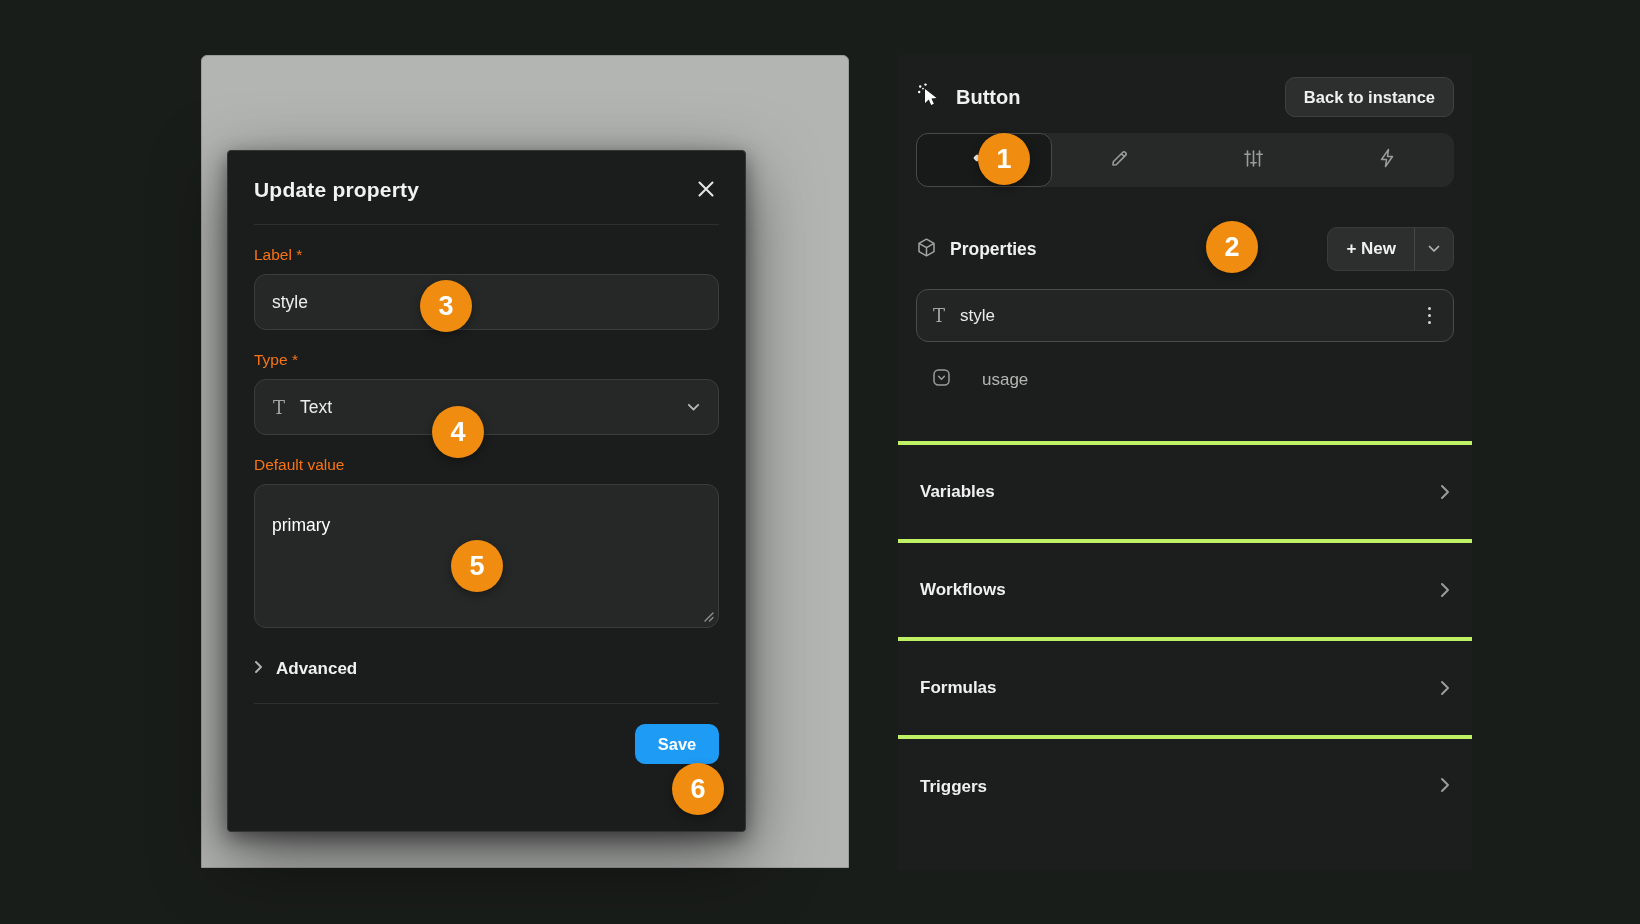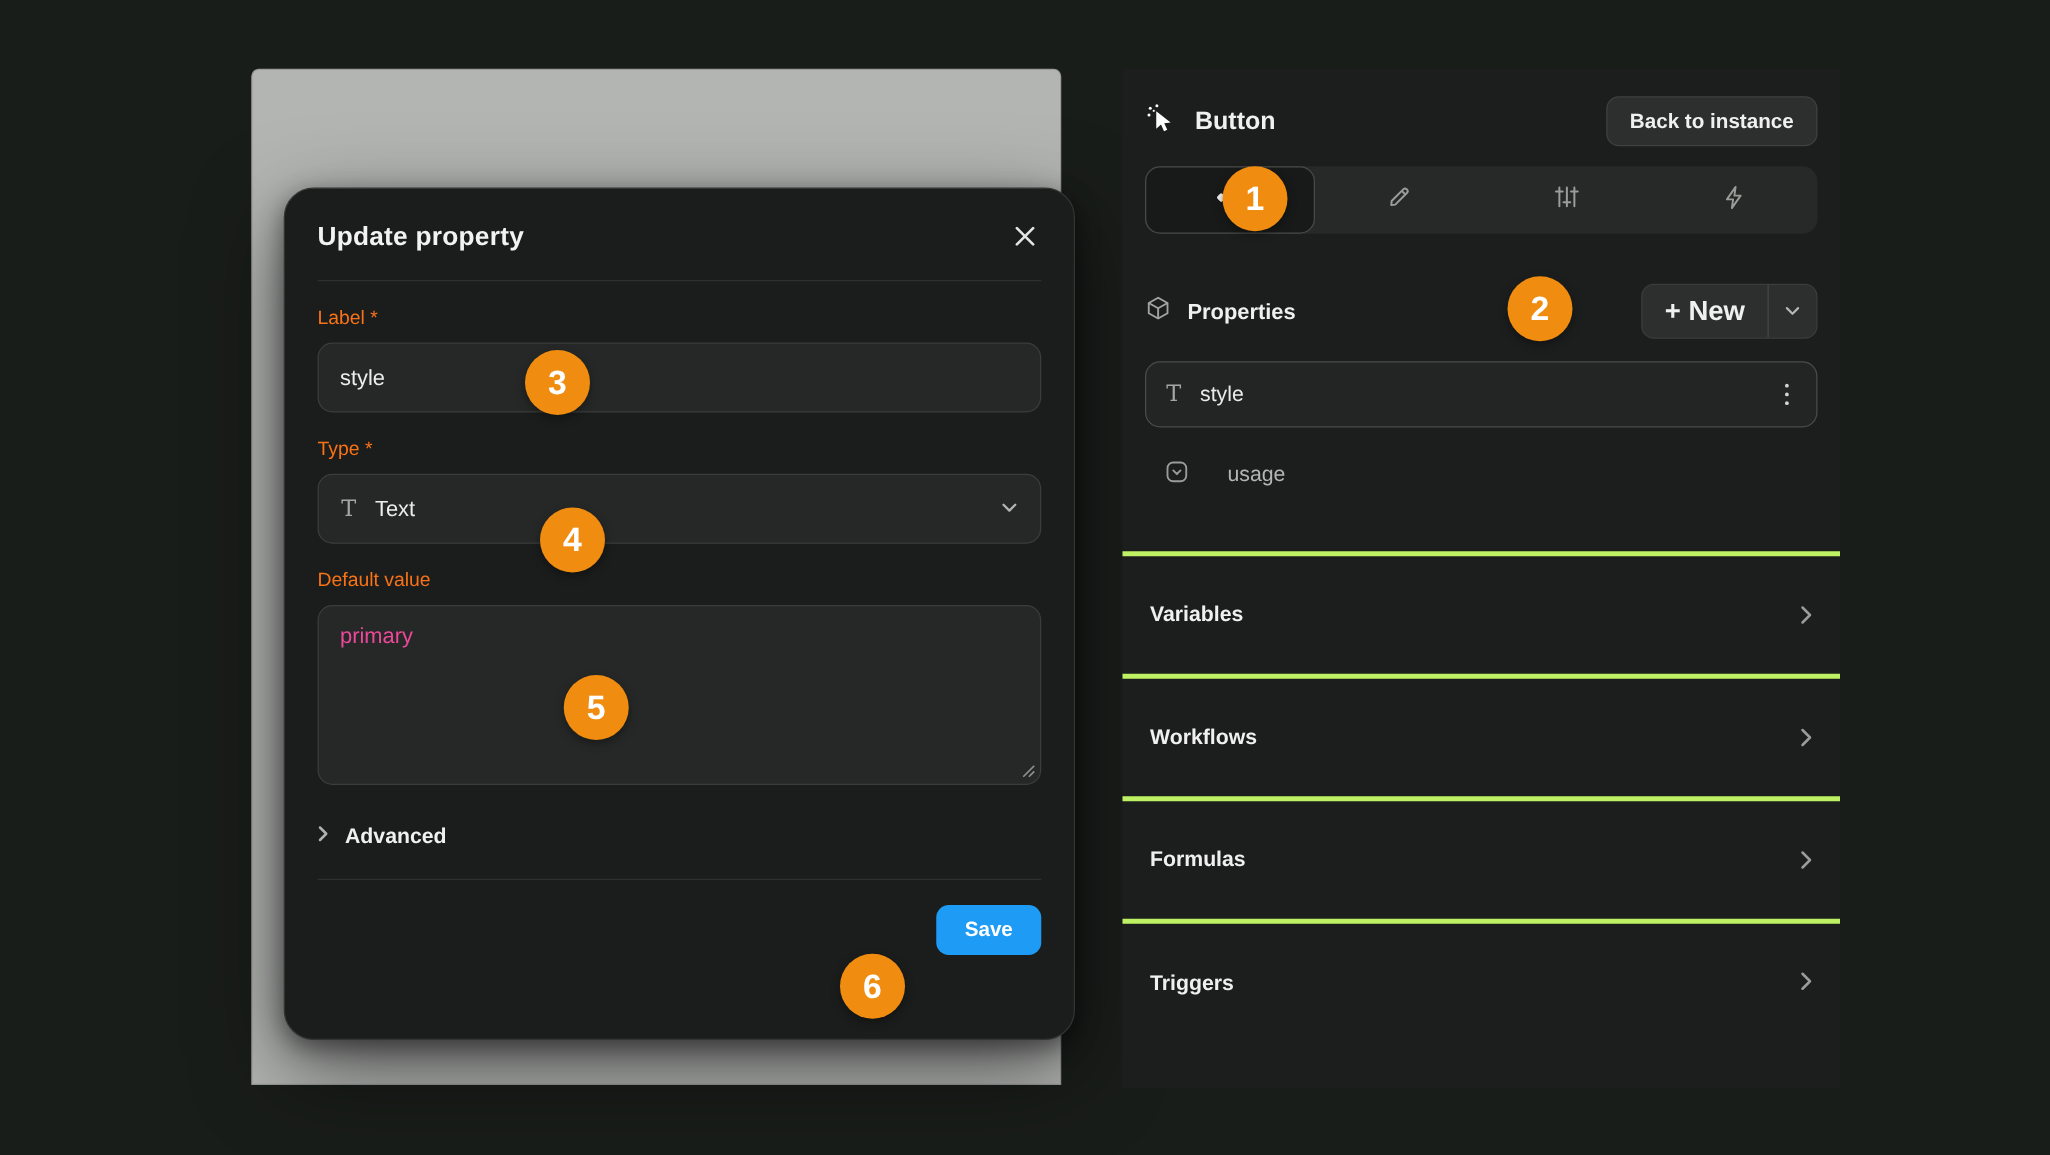--- a/index.html
+++ b/index.html
@@ -10,22 +10,22 @@
     font-family:"Liberation Sans", sans-serif;
     -webkit-font-smoothing:antialiased;
   }
   
   .canvas {
     position:absolute; left:201px; top:55px; width:648px; height:813px;
     background:#b3b5b3; border:1px solid #9a9c9a; border-radius:6px 6px 0 0;
   }
   
   .modal {
-    position:absolute; left:227px; top:150px; width:633px; height:682px;
-    background:#1b1d1c; border:1px solid #333533; border-radius:24px;
+    position:absolute; left:227px; top:150px; width:519px; height:682px;
+    background:#1b1d1c; border:1px solid #333533; border-radius:4px;
     box-shadow:0 24px 70px rgba(0,0,0,.55), 0 6px 20px rgba(0,0,0,.45);
     padding:24px 26px 0 26px; color:#f2f2f2;
   }
   .modal-header { display:flex; align-items:center; justify-content:space-between; height:30px; }
   .modal-title { font-size:21px; font-weight:700; letter-spacing:.2px; }
   .icon-btn { background:none; border:none; cursor:pointer; display:flex; align-items:center; justify-content:center; padding:4px; }
   .modal-divider { height:1px; background:#2e302f; margin-top:19px; }
   .field-label { margin-top:21px; font-size:15.5px; color:#f97316; }
   .text-input {
     margin-top:10px; width:100%; height:56px; border-radius:12px;
@@ -35,22 +35,22 @@
   }
   .select-input {
     margin-top:10px; width:100%; height:56px; border-radius:12px;
     background:#262827; border:1px solid #3b3d3b; display:flex; align-items:center;
     padding:0 18px; cursor:pointer;
   }
   .t-glyph { font-family:"DejaVu Serif", serif; font-size:18px; color:#a3a5a3; }
   .select-value { font-size:17.5px; color:#ececec; margin-left:15px; }
   .textarea-input {
     margin-top:10px; width:100%; height:144px; border-radius:12px;
-    background:#262827; border:1px solid #3b3d3b; color:#ec4899;
-    font-size:17.5px; padding:13px 17px; font-family:"Liberation Sans", sans-serif;
+    background:#262827; border:1px solid #3b3d3b; color:#ffffff;
+    font-size:17.5px; padding:30px 17px; font-family:"Liberation Sans", sans-serif;
     resize:none; outline:none; display:block; position:relative;
   }
   .textarea-wrap { position:relative; }
   .resize-handle { position:absolute; right:5px; bottom:6px; cursor:nwse-resize; line-height:0; }
   .advanced-row { margin-top:28px; display:flex; align-items:center; gap:13px; cursor:pointer; height:26px; }
   .advanced-label { font-size:17px; font-weight:700; color:#f0f0f0; }
   .modal-footer { display:flex; justify-content:flex-end; margin-top:20px; }
   .save-btn {
     width:84px; height:40px; border-radius:10px; border:none; cursor:pointer;
     background:#1e9bf5; color:#ffffff; font-size:16.5px; font-weight:700;
@@ -74,21 +74,21 @@
     display:flex; align-items:stretch;
   }
   .tab { flex:1; display:flex; align-items:center; justify-content:center; cursor:pointer; border-radius:12px; }
   .tab.selected { background:#181a19; border:1px solid #484a48; }
   .props-row { margin:40px 18px 0; height:44px; display:flex; align-items:center; }
   .props-heading { font-size:17.5px; font-weight:700; margin-left:13px; }
   .new-btn {
     margin-left:auto; height:44px; border-radius:10px; background:#2d2f2e;
     border:1px solid #3a3c3b; display:flex; align-items:stretch; overflow:hidden; cursor:pointer;
   }
-  .new-btn-main { display:flex; align-items:center; padding:0 18px; font-size:22px; font-weight:600; color:#f0f0f0; }
+  .new-btn-main { display:flex; align-items:center; padding:0 18px; font-size:17px; font-weight:600; color:#f0f0f0; }
   .new-btn-sep { width:1px; background:#454745; }
   .new-btn-caret { width:38px; display:flex; align-items:center; justify-content:center; }
   .prop-item {
     margin:18px 18px 0; height:53px; border-radius:12px; display:flex; align-items:center;
     padding:0 16px; cursor:pointer;
   }
   .prop-item.selected { border:1px solid #4a4c4a; background:#232524; margin-bottom:0; }
   .prop-item.plain { margin-top:13px; height:49px;gap:16px; }
   .prop-name { font-size:17px; color:#eaeaea; margin-left:15px; }
   .prop-item.plain .prop-name { color:#b4b6b4; }

